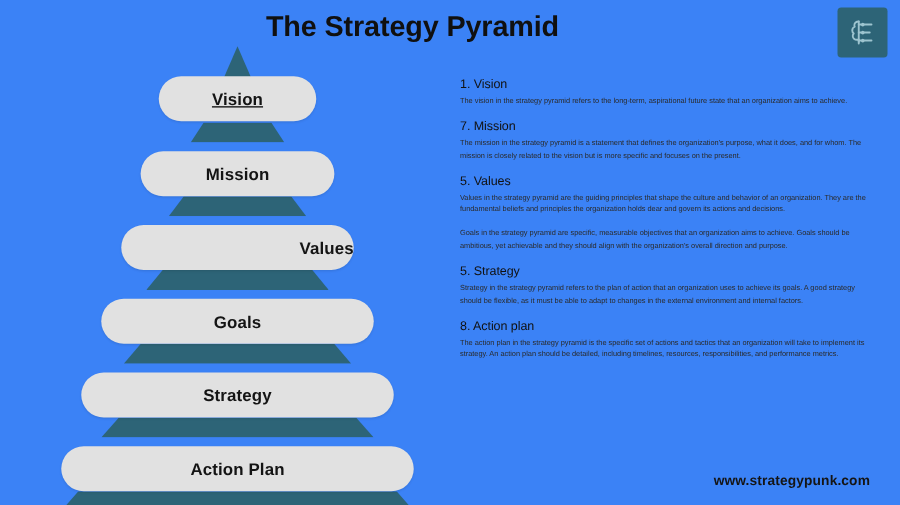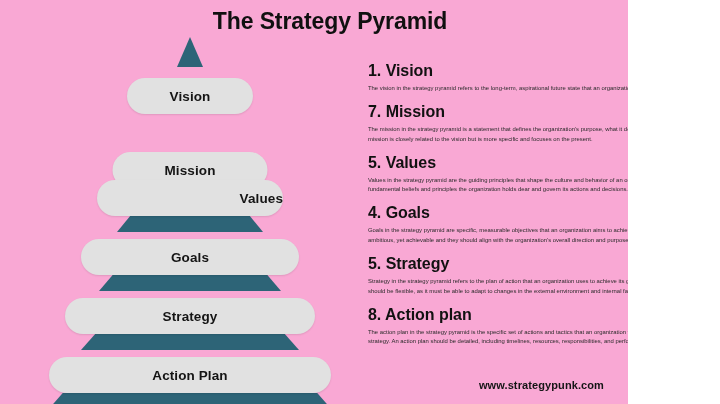--- a/index.html
+++ b/index.html
@@ -3,23 +3,23 @@
 <meta charset="utf-8">
 <title>The Strategy Pyramid</title>
 <style>
   html, body {
     margin: 0;
     padding: 0;
     background: #ffffff;
   }
   #canvas {
     position: relative;
-    width: 628px;
+    width: 720px;
     height: 404px;
-    background: #f9a8d4;
+    background: #3b82f6;
     overflow: hidden;
     font-family: "Liberation Sans", sans-serif;
     -webkit-font-smoothing: antialiased;
   }
 
   
   #page-title {
     position: absolute;
     left: 0;
     top: 8px;
@@ -92,22 +92,22 @@
 
   
   #sections {
     position: absolute;
     left: 368px;
     top: 62px;
     width: 325px;
   }
   .section { margin-bottom: 9.5px; }
   .section-heading {
-    font-size: 16px;
-    font-weight: bold;
+    font-size: 10px;
+    font-weight: normal;
     color: #111111;
     margin: 0 0 4px 0;
     letter-spacing: -0.05px;
   }
   .section-body {
     font-size: 5.9px;
     line-height: 1.62;
     color: #2a2a2a;
     margin: 0;
     text-align: left;
@@ -150,28 +150,28 @@
   <div id="pyramid">
 
     <div class="apex" style="top:2px;">
       <svg width="32" height="32" viewBox="0 0 32 32" aria-hidden="true">
         <polygon points="16,1 29,31 3,31" fill="#2d6477"></polygon>
       </svg>
     </div>
 
     <div class="layer">
       <div class="slab" style="top:64px;clip-path:polygon(14% 0,86% 0,100% 100%,0 100%);width:75px;height:16px;"></div>
-      <div class="pill" style="top:44px;width:126px;height:36px;">
+      <div class="pill" style="top:27px;width:126px;height:36px;text-decoration:underline;">
         <span class="pill-label">Vision</span>
       </div>
     </div>
 
     <div class="layer">
       <div class="slab" style="top:123px;clip-path:polygon(11% 0,89% 0,100% 100%,0 100%);width:110px;height:16px;"></div>
-      <div class="pill" style="top:87px;width:155px;height:36px;margin-top:31px;">
+      <div class="pill" style="top:87px;width:155px;height:36px;">
         <span class="pill-label">Mission</span>
       </div>
     </div>
 
     <div class="layer">
       <div class="slab" style="top:182px;clip-path:polygon(9% 0,91% 0,100% 100%,0 100%);width:146px;height:16px;"></div>
       <div class="pill" style="top:146px;width:186px;height:36px;justify-content:flex-end;">
         <span class="pill-label">Values</span>
       </div>
     </div>
@@ -210,21 +210,20 @@
       <p class="section-heading">7. Mission</p>
       <p class="section-body">The mission in the strategy pyramid is a statement that defines the organization's purpose, what it does, and for whom. The mission is closely related to the vision but is more specific and focuses on the present.</p>
     </div>
 
     <div class="section">
       <p class="section-heading">5. Values</p>
       <p class="section-body">Values in the strategy pyramid are the guiding principles that shape the culture and behavior of an organization. They are the fundamental beliefs and principles the organization holds dear and govern its actions and decisions.</p>
     </div>
 
     <div class="section">
-      <p class="section-heading">4. Goals</p>
       <p class="section-body">Goals in the strategy pyramid are specific, measurable objectives that an organization aims to achieve. Goals should be ambitious, yet achievable and they should align with the organization's overall direction and purpose.</p>
     </div>
 
     <div class="section">
       <p class="section-heading">5. Strategy</p>
       <p class="section-body">Strategy in the strategy pyramid refers to the plan of action that an organization uses to achieve its goals. A good strategy should be flexible, as it must be able to adapt to changes in the external environment and internal factors.</p>
     </div>
 
     <div class="section">
       <p class="section-heading">8. Action plan</p>

